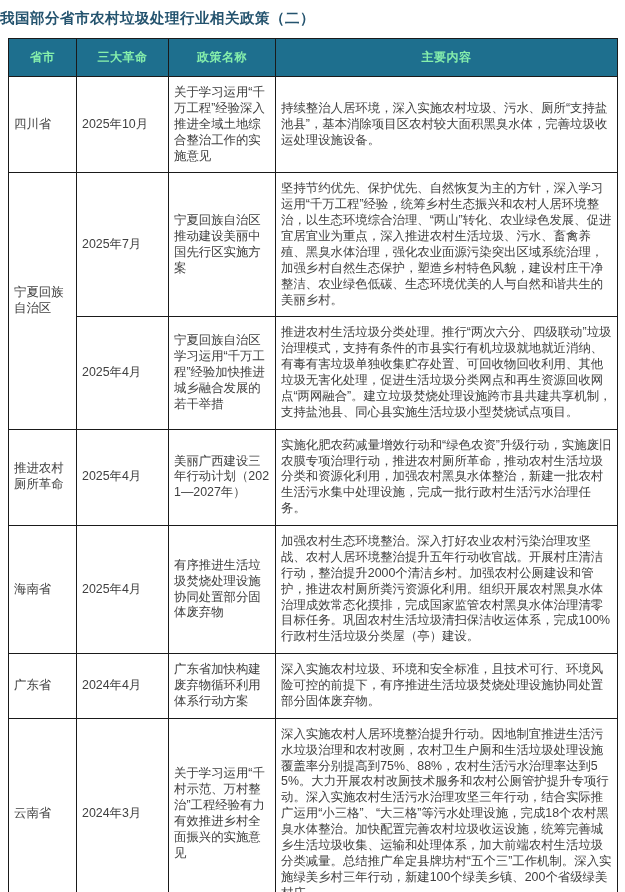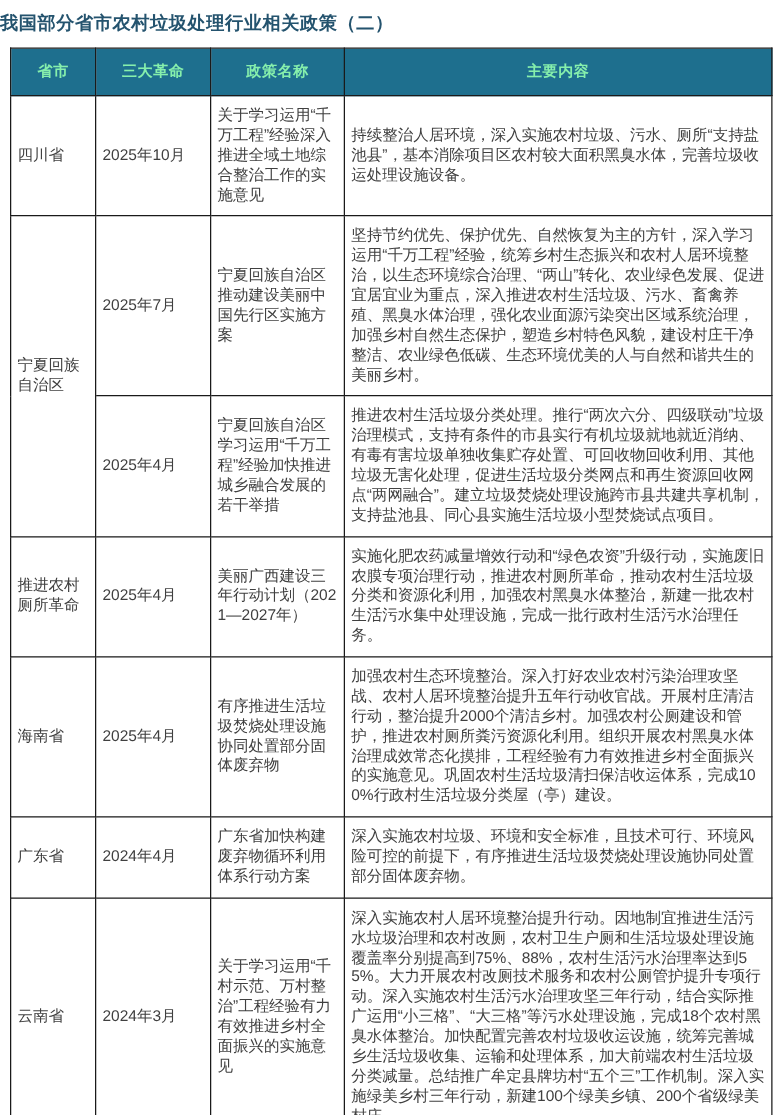--- a/index.html
+++ b/index.html
@@ -86,21 +86,21 @@
     <tr>
       <td>推进农村厕所革命</td>
       <td>2025年4月</td>
       <td>美丽广西建设三年行动计划（2021—2027年）</td>
       <td>实施化肥农药减量增效行动和“绿色农资”升级行动，实施废旧农膜专项治理行动，推进农村厕所革命，推动农村生活垃圾分类和资源化利用，加强农村黑臭水体整治，新建一批农村生活污水集中处理设施，完成一批行政村生活污水治理任务。</td>
     </tr>
     <tr>
       <td>海南省</td>
       <td>2025年4月</td>
       <td>有序推进生活垃圾焚烧处理设施协同处置部分固体废弃物</td>
-      <td>加强农村生态环境整治。深入打好农业农村污染治理攻坚战、农村人居环境整治提升五年行动收官战。开展村庄清洁行动，整治提升2000个清洁乡村。加强农村公厕建设和管护，推进农村厕所粪污资源化利用。组织开展农村黑臭水体治理成效常态化摸排，工程经验有力有效推进乡村全面振兴的实施意见。巩固农村生活垃圾清扫保洁收运体系，完成100%行政村生活垃圾分类屋（亭）建设。</td>
+      <td>加强农村生态环境整治。深入打好农业农村污染治理攻坚战、农村人居环境整治提升五年行动收官战。开展村庄清洁行动，整治提升2000个清洁乡村。加强农村公厕建设和管护，推进农村厕所粪污资源化利用。组织开展农村黑臭水体治理成效常态化摸排，完成国家监管农村黑臭水体治理清零目标任务。巩固农村生活垃圾清扫保洁收运体系，完成100%行政村生活垃圾分类屋（亭）建设。</td>
     </tr>
     <tr>
       <td>广东省</td>
       <td>2024年4月</td>
       <td>广东省加快构建废弃物循环利用体系行动方案</td>
       <td>深入实施农村垃圾、环境和安全标准，且技术可行、环境风险可控的前提下，有序推进生活垃圾焚烧处理设施协同处置部分固体废弃物。</td>
     </tr>
     <tr>
       <td>云南省</td>
       <td>2024年3月</td>

